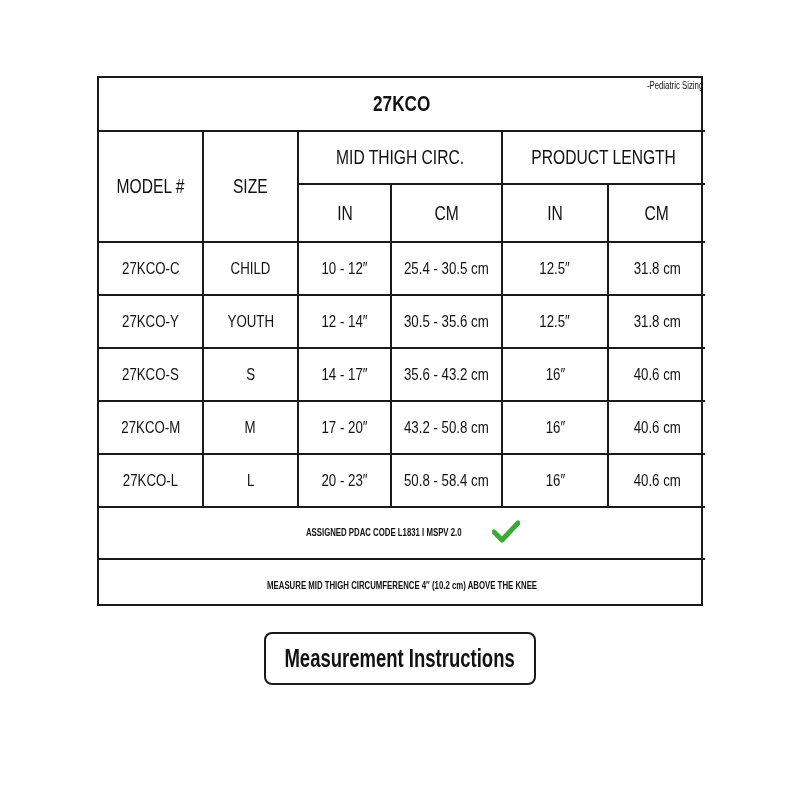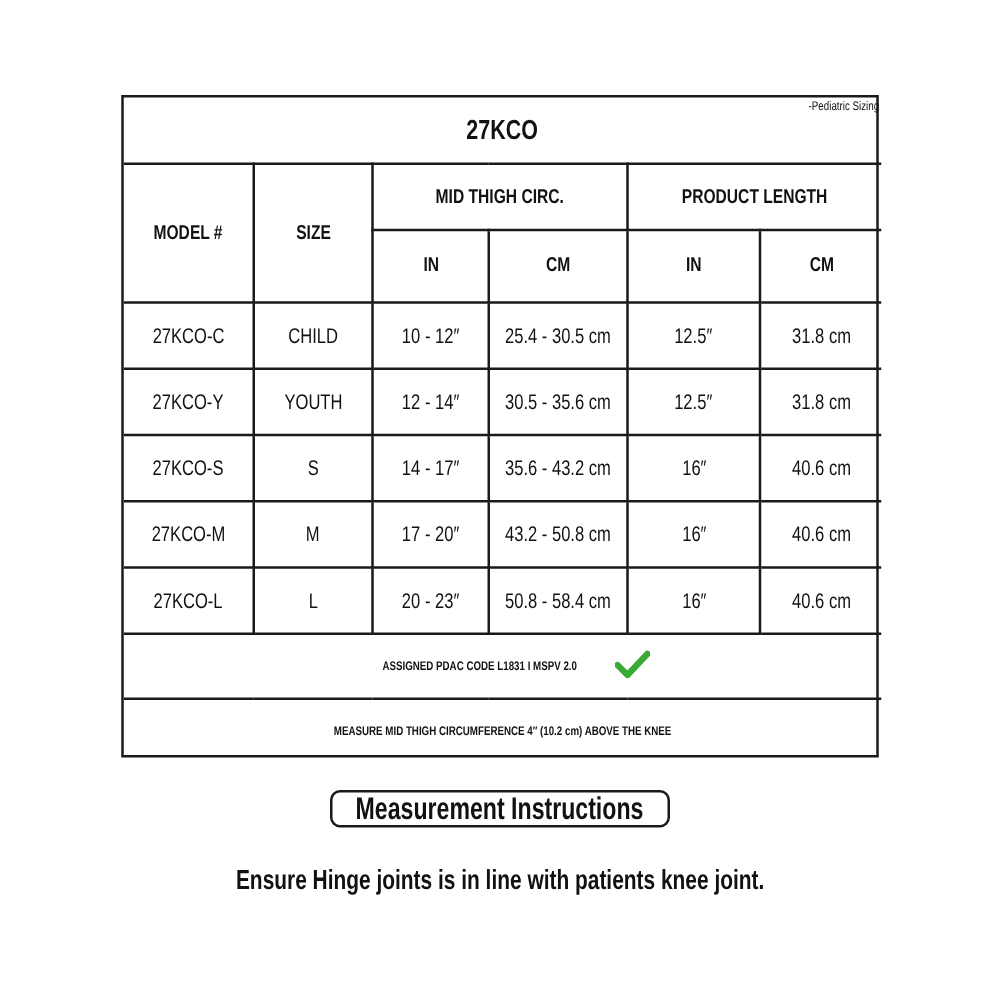--- a/index.html
+++ b/index.html
@@ -9,29 +9,29 @@
            border: 2px solid #1a1a1a; box-sizing: border-box; }
   table { border-collapse: collapse; width: 100%; height: 100%; table-layout: fixed; }
   td { border: 2px solid #1a1a1a; text-align: center; vertical-align: middle;
        font-family: "Liberation Sans Narrow", "Liberation Sans", sans-serif;
        font-size: 15px; padding: 0; transform-origin: center; }
   .narrow { display: inline-block; transform: scaleX(0.78); white-space: nowrap; }
   .title-cell { position: relative; height: 52px; border-top: none; border-left: none; border-right: none; }
   .title { font-size: 22px; font-weight: bold; }
   .ped { position: absolute; right: 2px; top: 2px; font-size: 10px; font-weight: normal; }
   .ped .narrow { transform-origin: right center; }
-  .hdr { font-weight: bold; font-size: 16px; }
+  .hdr { font-weight: normal; font-size: 20px; }
   .row td { height: 51px; font-size: 17px; border-radius: 19px; }
   .foot td { height: 50px; font-size: 10px; font-weight: bold; }
   .check { display: inline-block; vertical-align: middle; margin-left: 6px; }
   tr:first-child td { border-top: none; }
   tr td:first-child { border-left: none; }
   tr td:last-child { border-right: none; }
   tr:last-child td { border-bottom: none; text-decoration: underline; }
-  .instr-box { position: absolute; left: 264px; top: 632px; width: 272px; height: 30px;
+  .instr-box { position: absolute; left: 264px; top: 632px; width: 272px; height: 53px;
                border: 2px solid #1a1a1a; border-radius: 8px; box-sizing: border-box;
                display: flex; align-items: center; justify-content: center;
                font-size: 25px; font-weight: bold; }
   .instr-box .narrow { transform: scaleX(0.74); }
   .instr-text { position: absolute; left: 0; width: 800px; top: 690px; text-align: center;
                 font-size: 22px; font-weight: bold; line-height: 27px; }
   .instr-text .narrow { transform: scaleX(0.76); }
 </style>
 </head>
 <body>
@@ -122,14 +122,13 @@
     </tr>
   </tbody>
     </table>
 </div>
 
 <div class="instr-box">
   <span class="narrow">Measurement Instructions</span>
 </div>
 
 <div class="instr-text">
-  <div><span class="narrow">Ensure Hinge joints is in line with patients knee joint.</span></div>
 </div>
 
 </body></html>

